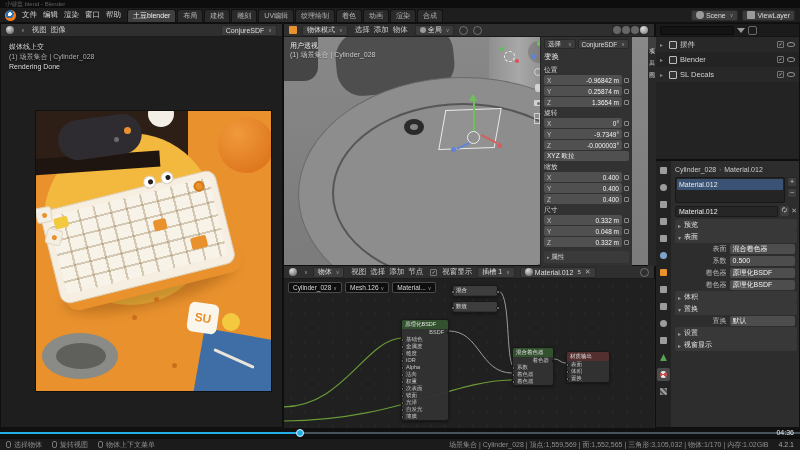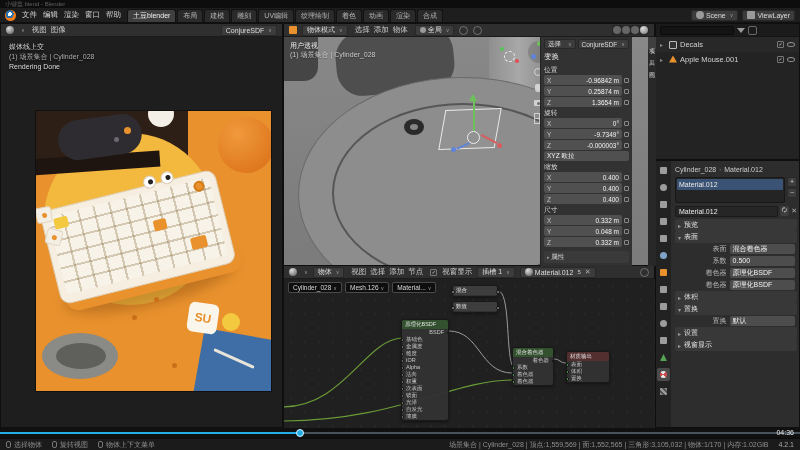--- a/index.html
+++ b/index.html
@@ -588,45 +588,54 @@
   </div>
 
   <div class="region" id="outl">
     <div class="outl-hdr">
       <input class="osearch" placeholder="" style="">
       <span class="funnel"></span>
       <span class="mini" style="border-radius:2px"></span>
     </div>
     <div>
 
-
-
         <div class="orow">
           <span class="oarr">▸</span>
           <span class="oi collection"></span>
-          <span class="olabel">Decals</span>
+          <span class="olabel">摆件</span>
           <span class="orx">
             <span class="cbx">✓</span>
             <span class="eye"></span>
           </span>
         </div>
 
 
-
-
-
         <div class="orow">
           <span class="oarr">▸</span>
-          <span class="oi mesh"></span>
-          <span class="olabel">Apple Mouse.001</span>
+          <span class="oi collection"></span>
+          <span class="olabel">Blender</span>
           <span class="orx">
             <span class="cbx">✓</span>
             <span class="eye"></span>
           </span>
         </div>
+
+        <div class="orow">
+          <span class="oarr">▸</span>
+          <span class="oi collection"></span>
+          <span class="olabel">SL Decals</span>
+          <span class="orx">
+            <span class="cbx">✓</span>
+            <span class="eye"></span>
+          </span>
+        </div>
+
+
+
+
       </div>
   </div>
 
   <div class="region" id="props">
     <div class="pnav">
 
     <div class="pni">
           <i class="tool"></i>
         </div>
         <div class="pni">

